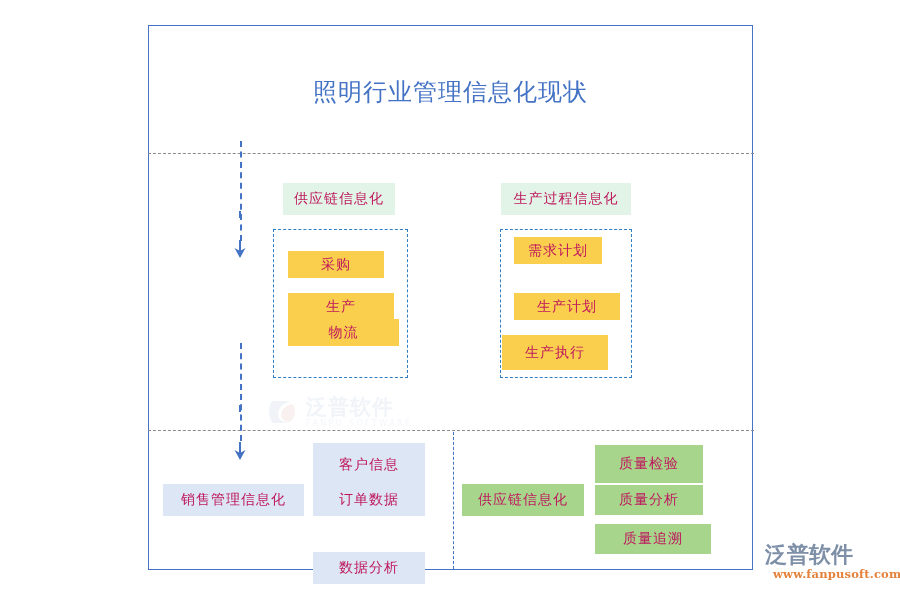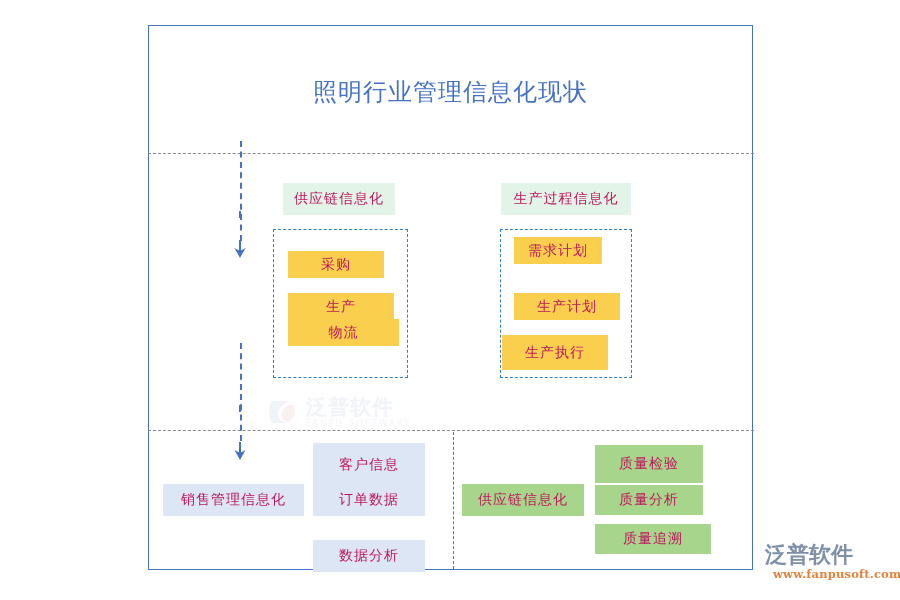--- a/index.html
+++ b/index.html
@@ -128,21 +128,21 @@
 
   
   #item-xqjh { left: 514px; top: 237px; width: 88px; height: 27px; text-align: center; }
   #item-scjh { left: 514px; top: 293px; width: 106px; height: 27px; }
   #item-scxz { left: 502px; top: 335px; width: 106px; height: 35px; }
 
   
   #hdr-sales   { left: 163px; top: 484px; width: 141px; height: 32px; }
   #item-khxx   { left: 313px; top: 443px; width: 112px; height: 44px; }
   #item-dddata { left: 313px; top: 484px; width: 112px; height: 32px; }
-  #item-sjfx   { left: 313px; top: 540px; width: 112px; height: 32px; }
+  #item-sjfx   { left: 313px; top: 552px; width: 112px; height: 32px; }
 
   
   #hdr-quality { left: 462px; top: 484px; width: 122px; height: 32px; }
   #item-zljy   { left: 595px; top: 445px; width: 108px; height: 38px; }
   #item-zlfx   { left: 595px; top: 485px; width: 108px; height: 30px; }
   #item-zlzs   { left: 595px; top: 524px; width: 116px; height: 30px; }
 
   
   #center-watermark {
     position: absolute;

